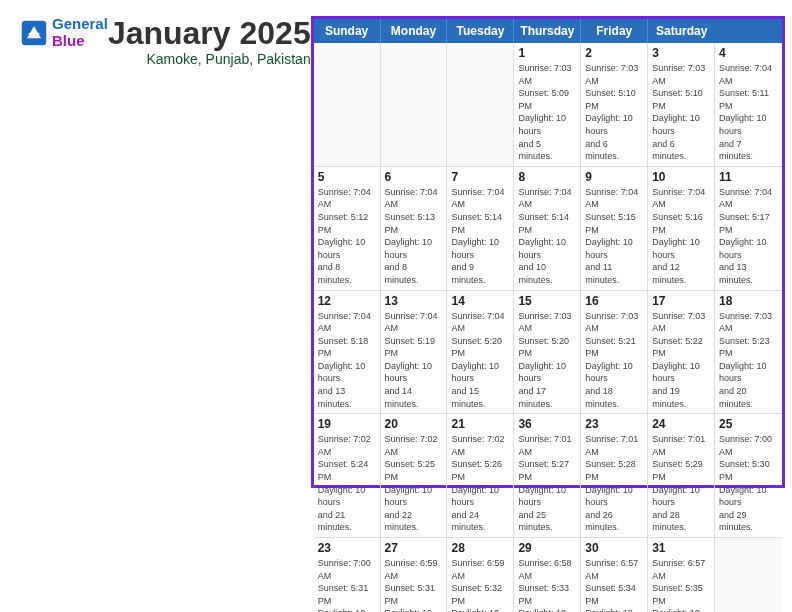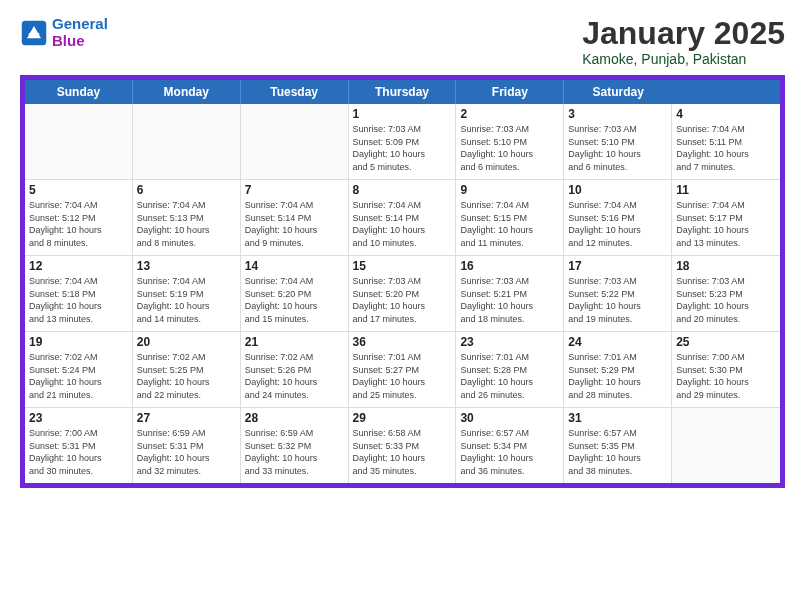--- a/index.html
+++ b/index.html
@@ -8,55 +8,56 @@
       background: #fff;
       width: 792px;
       height: 612px;
       overflow: hidden;
     }
     .page {
       width: 792px;
       height: 500px;
       padding: 16px 7px 12px 20px;
       display: flex;
-      flex-direction: column;
+      flex-direction: row;
     }
     .header {
       display: flex;
       align-items: flex-start;
       justify-content: space-between;
       margin-bottom: 8px;
     }
     .logo {
       display: flex;
       align-items: center;
       gap: 0;
     }
     .logo-icon {
       width: 28px;
       height: 28px;
       margin-right: 4px;
     }
     .title-block {
+      text-align: right;
     }
     .cal-title {
       font-size: 32px;
       font-weight: bold;
       color: #333;
       line-height: 1.1;
     }
     .cal-subtitle {
       font-size: 14px;
       color: #14532d;
     }
     .calendar {
       flex: 1;
       display: flex;
       flex-direction: column;
-      border: 5px solid #6d28d9;
+      border: 3px solid #6d28d9;
     }
     .cal-header-row {
       display: grid;
       grid-template-columns: repeat(7, 1fr);
       background: #2a6ebb;
     }
     .cal-header-cell {
       color: #fff;
       font-size: 12px;
       font-weight: bold;

